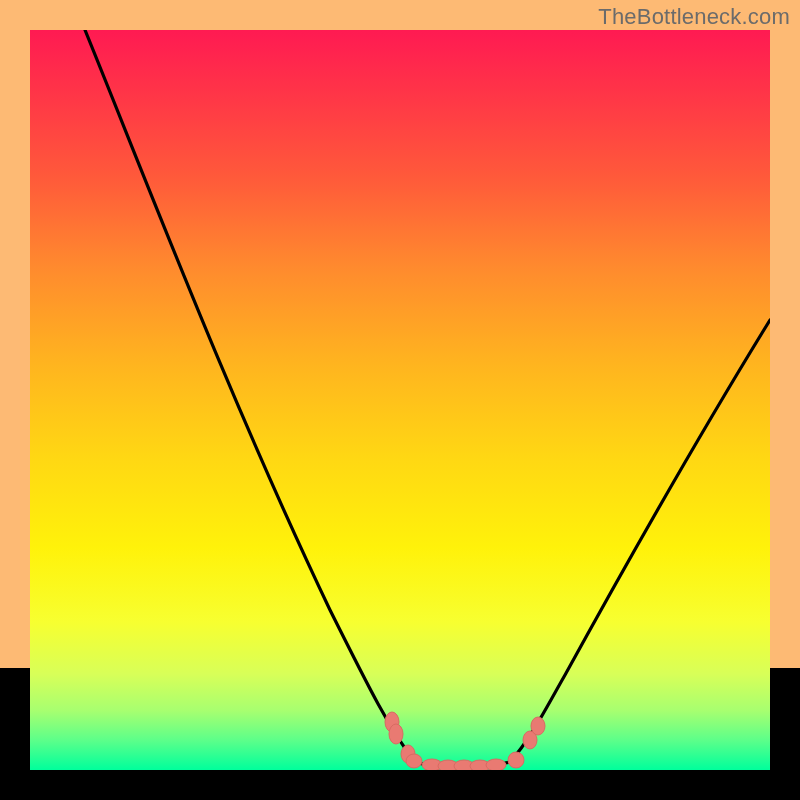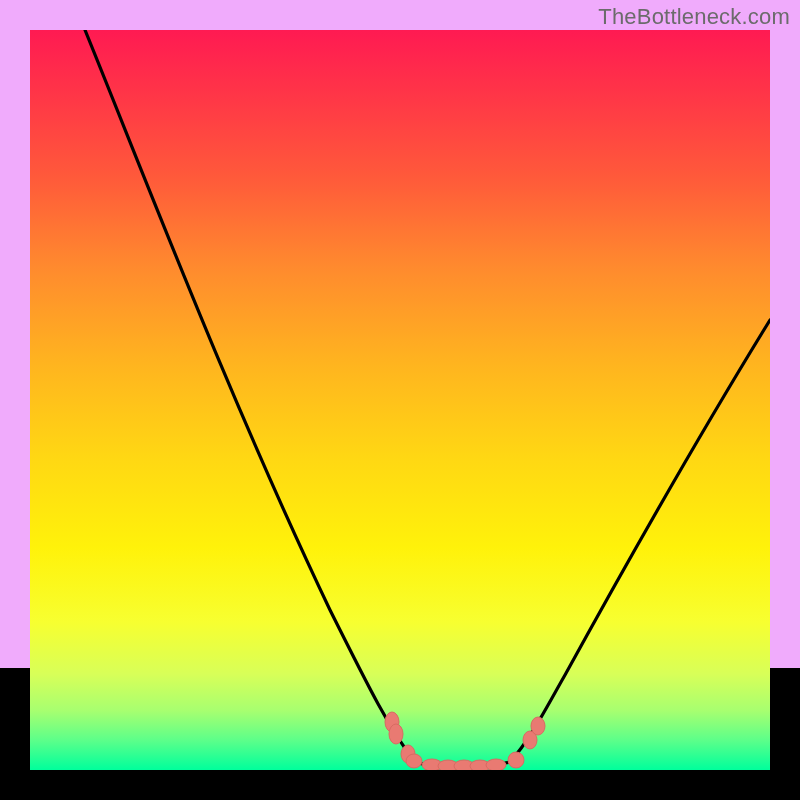--- a/index.html
+++ b/index.html
@@ -9,21 +9,21 @@
     height: 800px;
     background: #000;
     overflow: hidden;
     font-family: Arial, Helvetica, sans-serif;
   }
   .frame {
     position: absolute;
     top: 0; left: 0;
     width: 800px;
     height: 668px;
-    background: #f0abfc;
+    background: #fdba74;
   }
   .plot-area {
     position: absolute;
     top: 30px;
     left: 30px;
     width: 740px;
     height: 740px;
     
     background: linear-gradient(to bottom,
       #ff1a52 0%,

